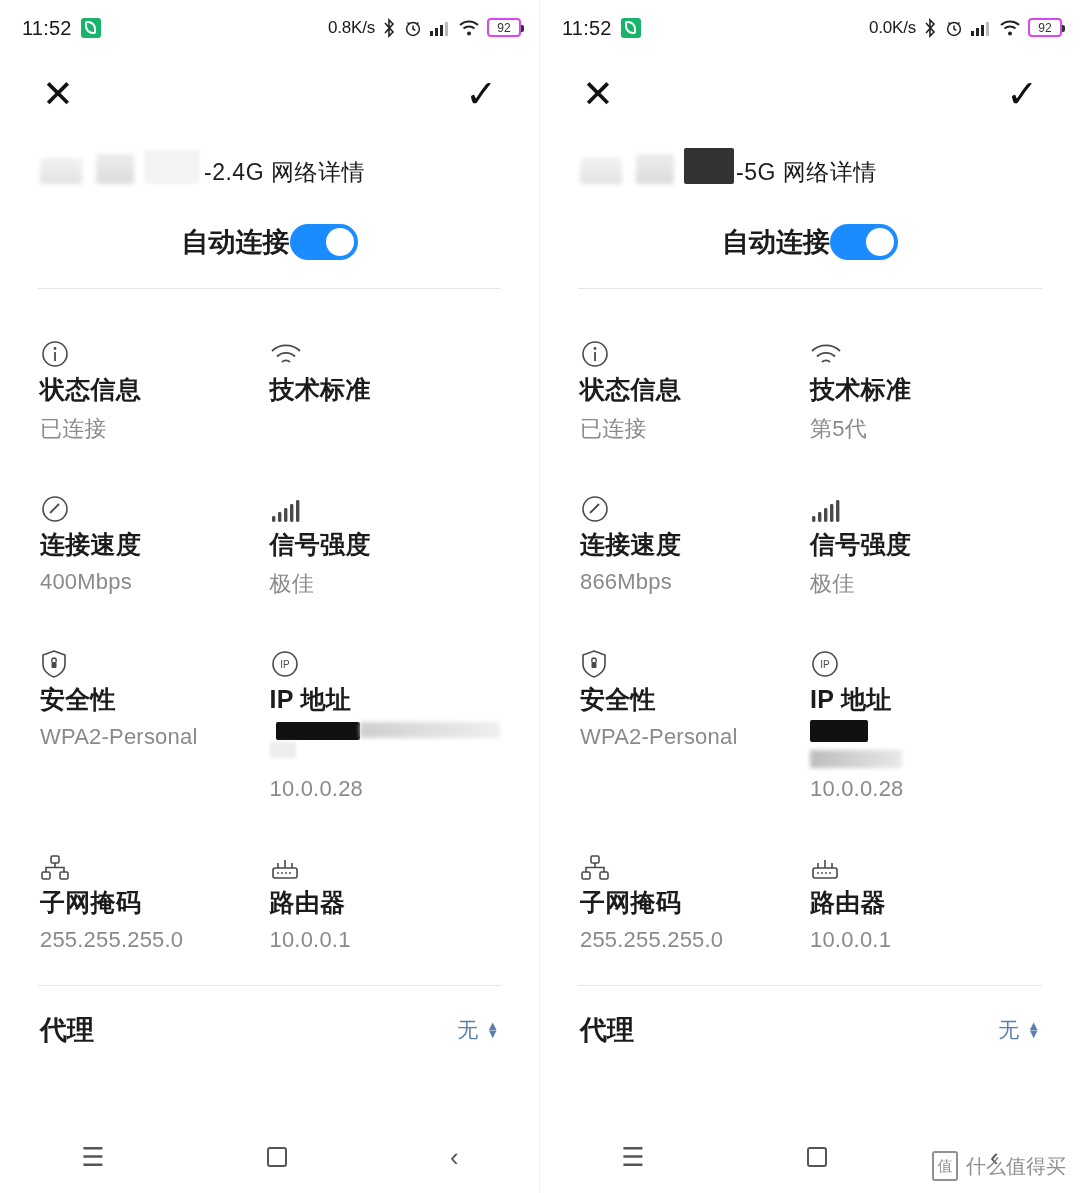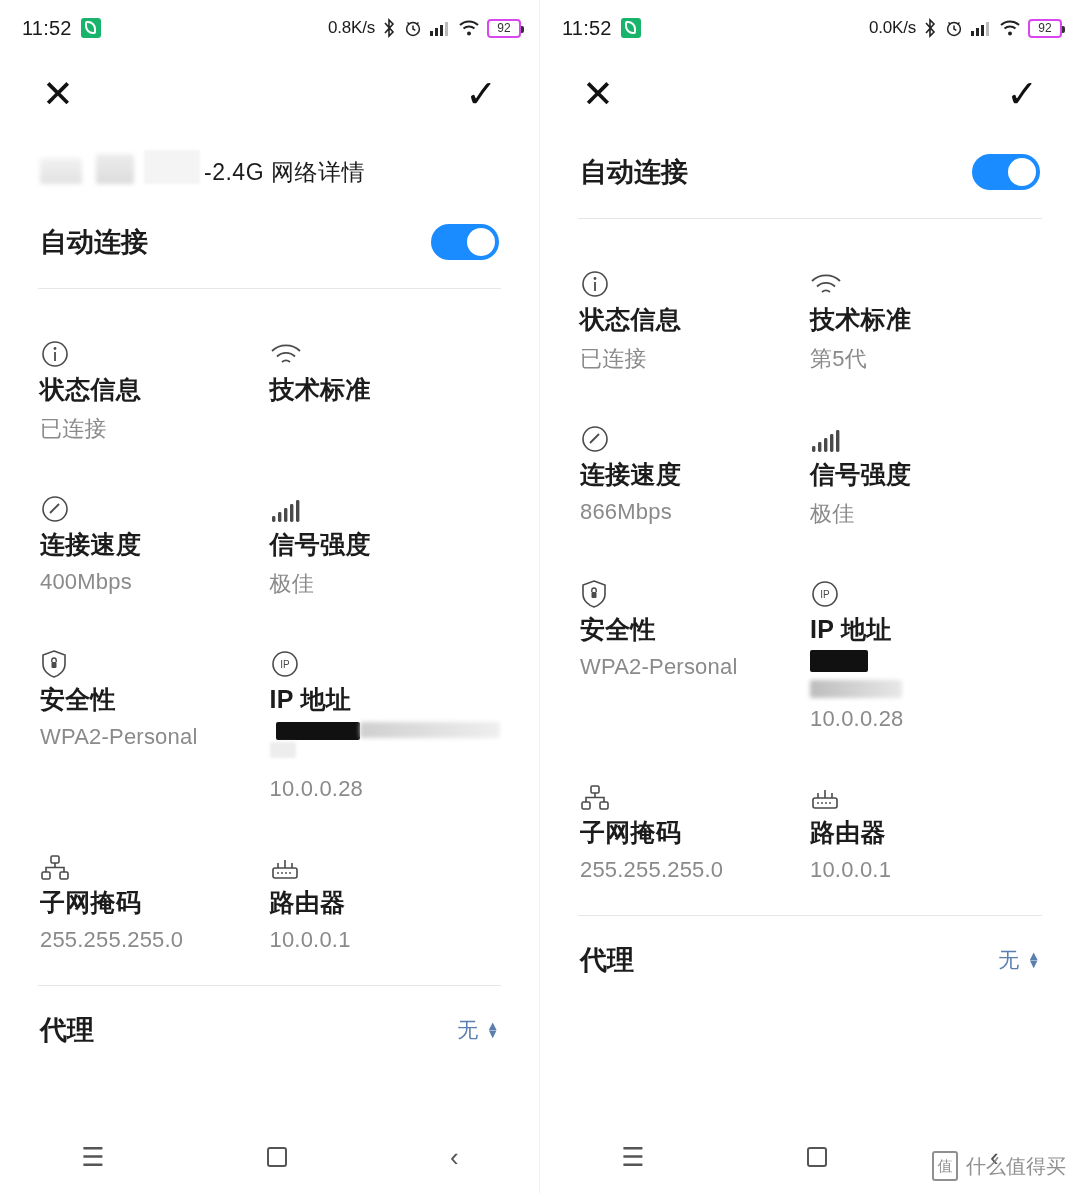--- a/index.html
+++ b/index.html
@@ -52,21 +52,20 @@
     position: absolute;
     left: 4px; top: 3px;
     width: 11px; height: 13px;
     border: 2px solid #fff;
     border-radius: 2px 8px 2px 8px;
     box-sizing: border-box;
   }
   .status-spacer { flex: 1; }
   .status-rightgroup {
     display: flex;
-    align-items: center;
     gap: 7px;
     font-size: 17px;
     color: #1a1a1a;
   }
   .net-speed { font-size: 17px; letter-spacing: -.2px; }
   .ic { display: inline-flex; align-items: center; justify-content: center; }
   .battery {
     width: 34px; height: 19px;
     border: 2px solid #d946ef;
     border-radius: 4px;
@@ -137,21 +136,21 @@
   .redact.solid {
     width: 50px; height: 36px;
     background: #333333;
     margin-right: 2px;
   }
 
   
   .autoconn {
     display: flex;
     align-items: center;
-    justify-content: space-between;
+    justify-content: center;
     padding: 22px 40px 28px 40px;
     box-sizing: border-box;
   }
   .autoconn .label {
     font-size: 27px;
     font-weight: bold;
     color: #1c1c1c;
   }
   .toggle {
     width: 68px; height: 36px;
@@ -531,20 +530,25 @@
           <span>92</span>
         </span>
       </div>
     </div>
 
     <div class="topbar">
       <span class="glyph" style="font-size:38px;">✕</span>
       <span class="glyph" style="font-size:38px;">✓</span>
     </div>
 
+    <div class="title-wrap">
+      <div class="title">
+        <span class="redact blur-a"></span><span class="redact blur-b"></span><span class="redact solid"></span><span>-5G 网络详情</span>
+      </div>
+    </div>
 
     <div class="autoconn">
       <span class="label">自动连接</span>
       <span class="toggle"></span>
     </div>
     <div class="divider"></div>
 
     <div class="grid">
 
       <div class="cell">

